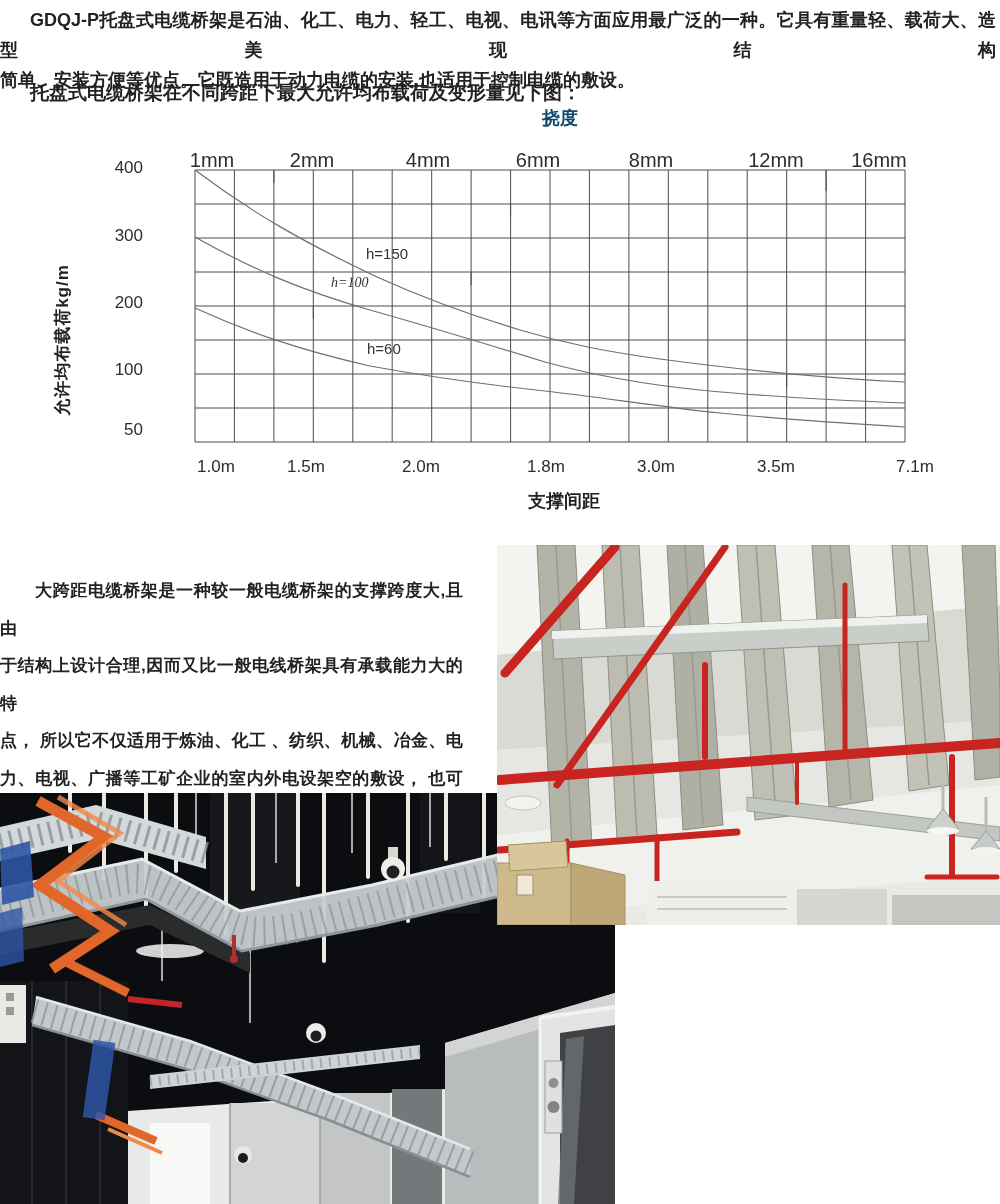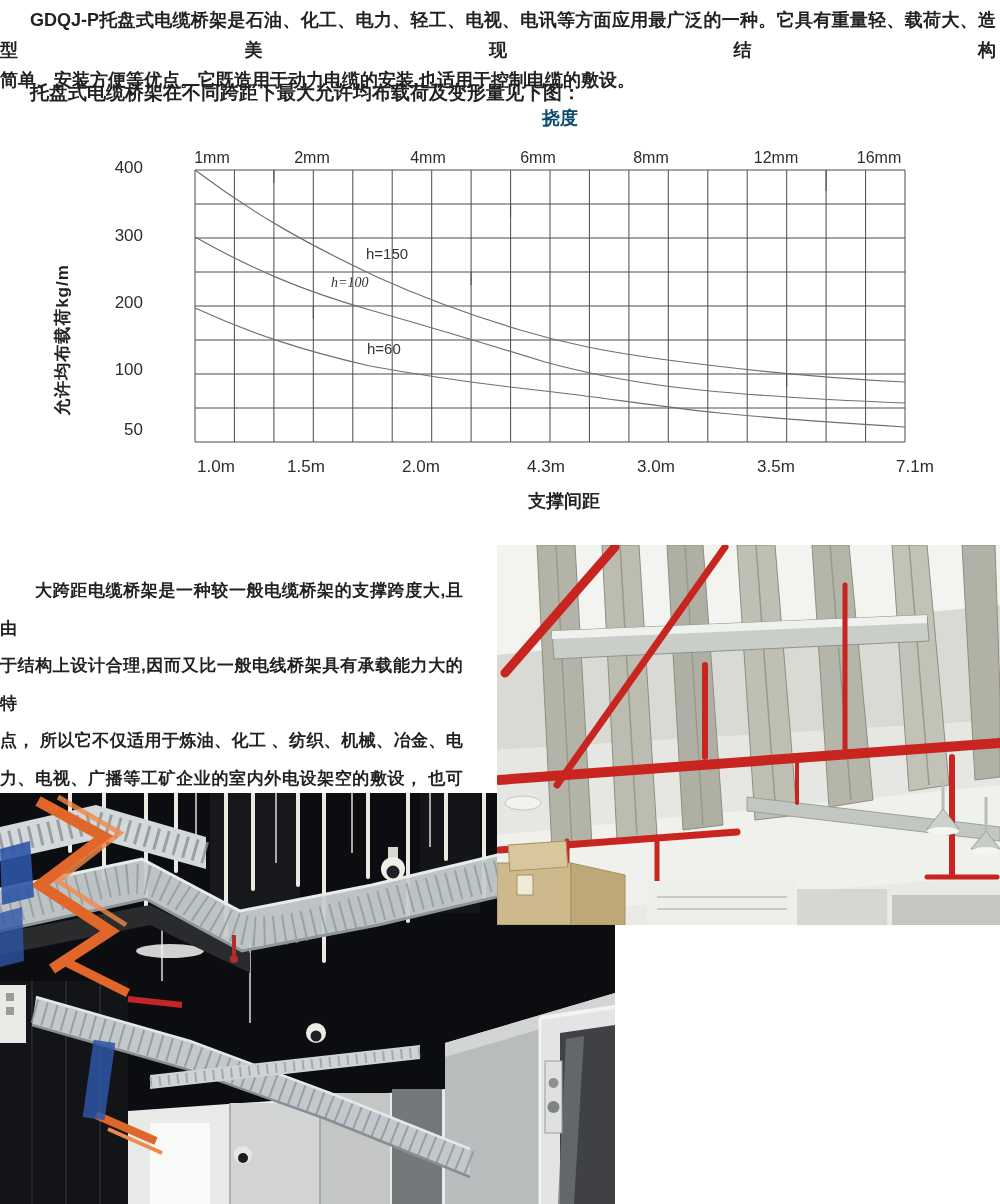--- a/index.html
+++ b/index.html
@@ -10,21 +10,21 @@
   .p2{left:0;top:80px;width:996px;font-size:19px;text-indent:30px;}
   .p3{left:0;top:572px;width:463px;font-size:17px;line-height:37.5px;letter-spacing:0.2px;}
   .fill{text-align:justify;text-align-last:justify;}
   .ind1{text-indent:30px;}
   .ind2{text-indent:35px;}
   .chart-label{position:absolute;color:#2d2d2d;font-weight:400;}
   .ct{left:500px;top:106px;width:120px;text-align:center;font-size:18px;font-weight:600;color:#0c4a6e;}
   .xt{left:400px;top:489px;width:200px;text-align:right;font-size:18px;font-weight:600;color:#222;}
   .yl{left:62px;top:340px;transform:translate(-50%,-50%) rotate(-90deg);white-space:nowrap;
       font-size:17px;letter-spacing:1px;font-weight:600;color:#222;}
-  .tt{top:149px;width:60px;text-align:center;font-size:16px;}
+  .tt{top:149px;width:60px;text-align:center;font-size:20px;}
   .yt{left:85px;width:58px;text-align:right;font-size:17px;}
   .bt{top:457px;width:70px;text-align:center;font-size:17px;}
   .cl{font-size:15px;color:#333;}
   .cl.it{font-style:italic;font-size:14px;font-family:Liberation Serif, serif;}
   .chart-svg{position:absolute;left:0;top:0;z-index:1;}
   .photo{position:absolute;display:block;}
   .photo-left{left:0;top:793px;width:615px;height:411px;z-index:2;}
   .photo-right{left:497px;top:545px;width:503px;height:380px;z-index:3;}
 </style>
 </head>
@@ -53,21 +53,21 @@
 
   <div class="chart-label yt" style="top:158px">400</div>
   <div class="chart-label yt" style="top:226px">300</div>
   <div class="chart-label yt" style="top:293px">200</div>
   <div class="chart-label yt" style="top:360px">100</div>
   <div class="chart-label yt" style="top:420px">50</div>
 
   <div class="chart-label bt" style="left:181px">1.0m</div>
   <div class="chart-label bt" style="left:271px">1.5m</div>
   <div class="chart-label bt" style="left:386px">2.0m</div>
-  <div class="chart-label bt" style="left:511px">4.3m</div>
+  <div class="chart-label bt" style="left:511px">1.8m</div>
   <div class="chart-label bt" style="left:621px">3.0m</div>
   <div class="chart-label bt" style="left:741px">3.5m</div>
   <div class="chart-label bt" style="left:880px">7.1m</div>
 
   <div class="chart-label cl" style="left:366px;top:245px">h=150</div>
   <div class="chart-label cl it" style="left:331px;top:275px">h=100</div>
   <div class="chart-label cl" style="left:367px;top:340px">h=60</div>
 
   <svg class="chart-svg" width="1000" height="520" viewBox="0 0 1000 520" xmlns="http://www.w3.org/2000/svg">
     <g stroke="#4c4c4c" stroke-width="1" fill="none">

